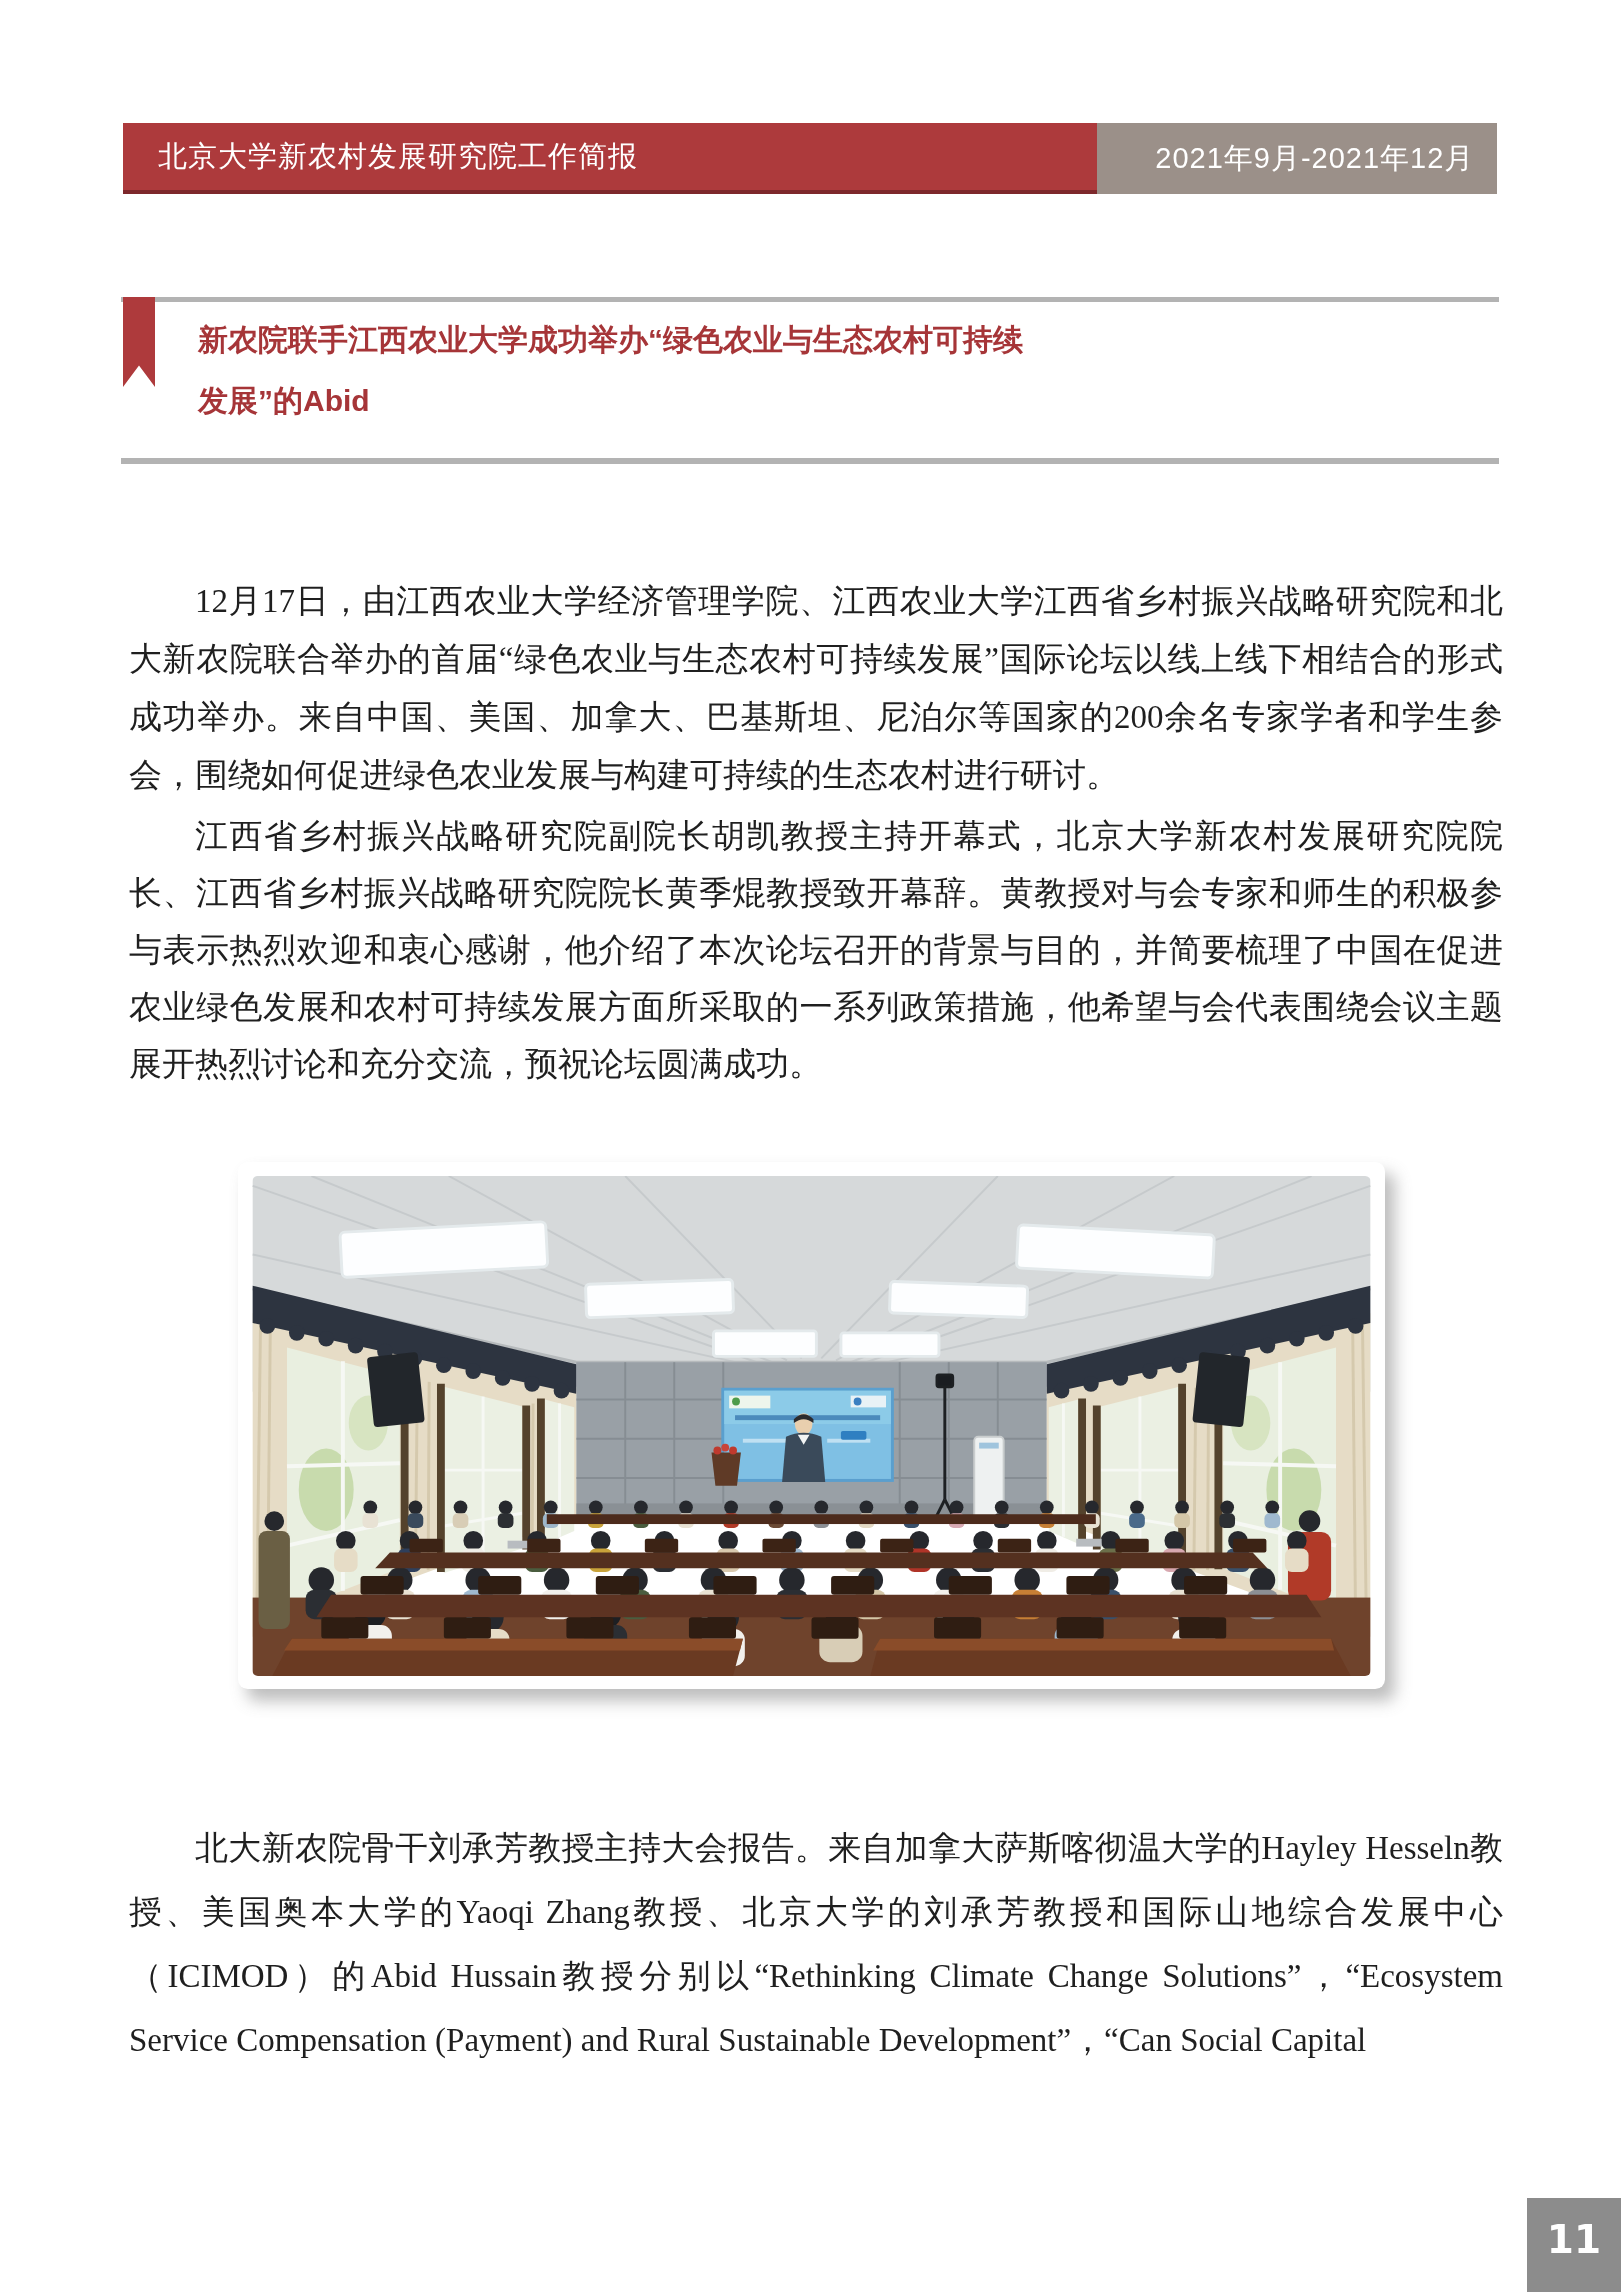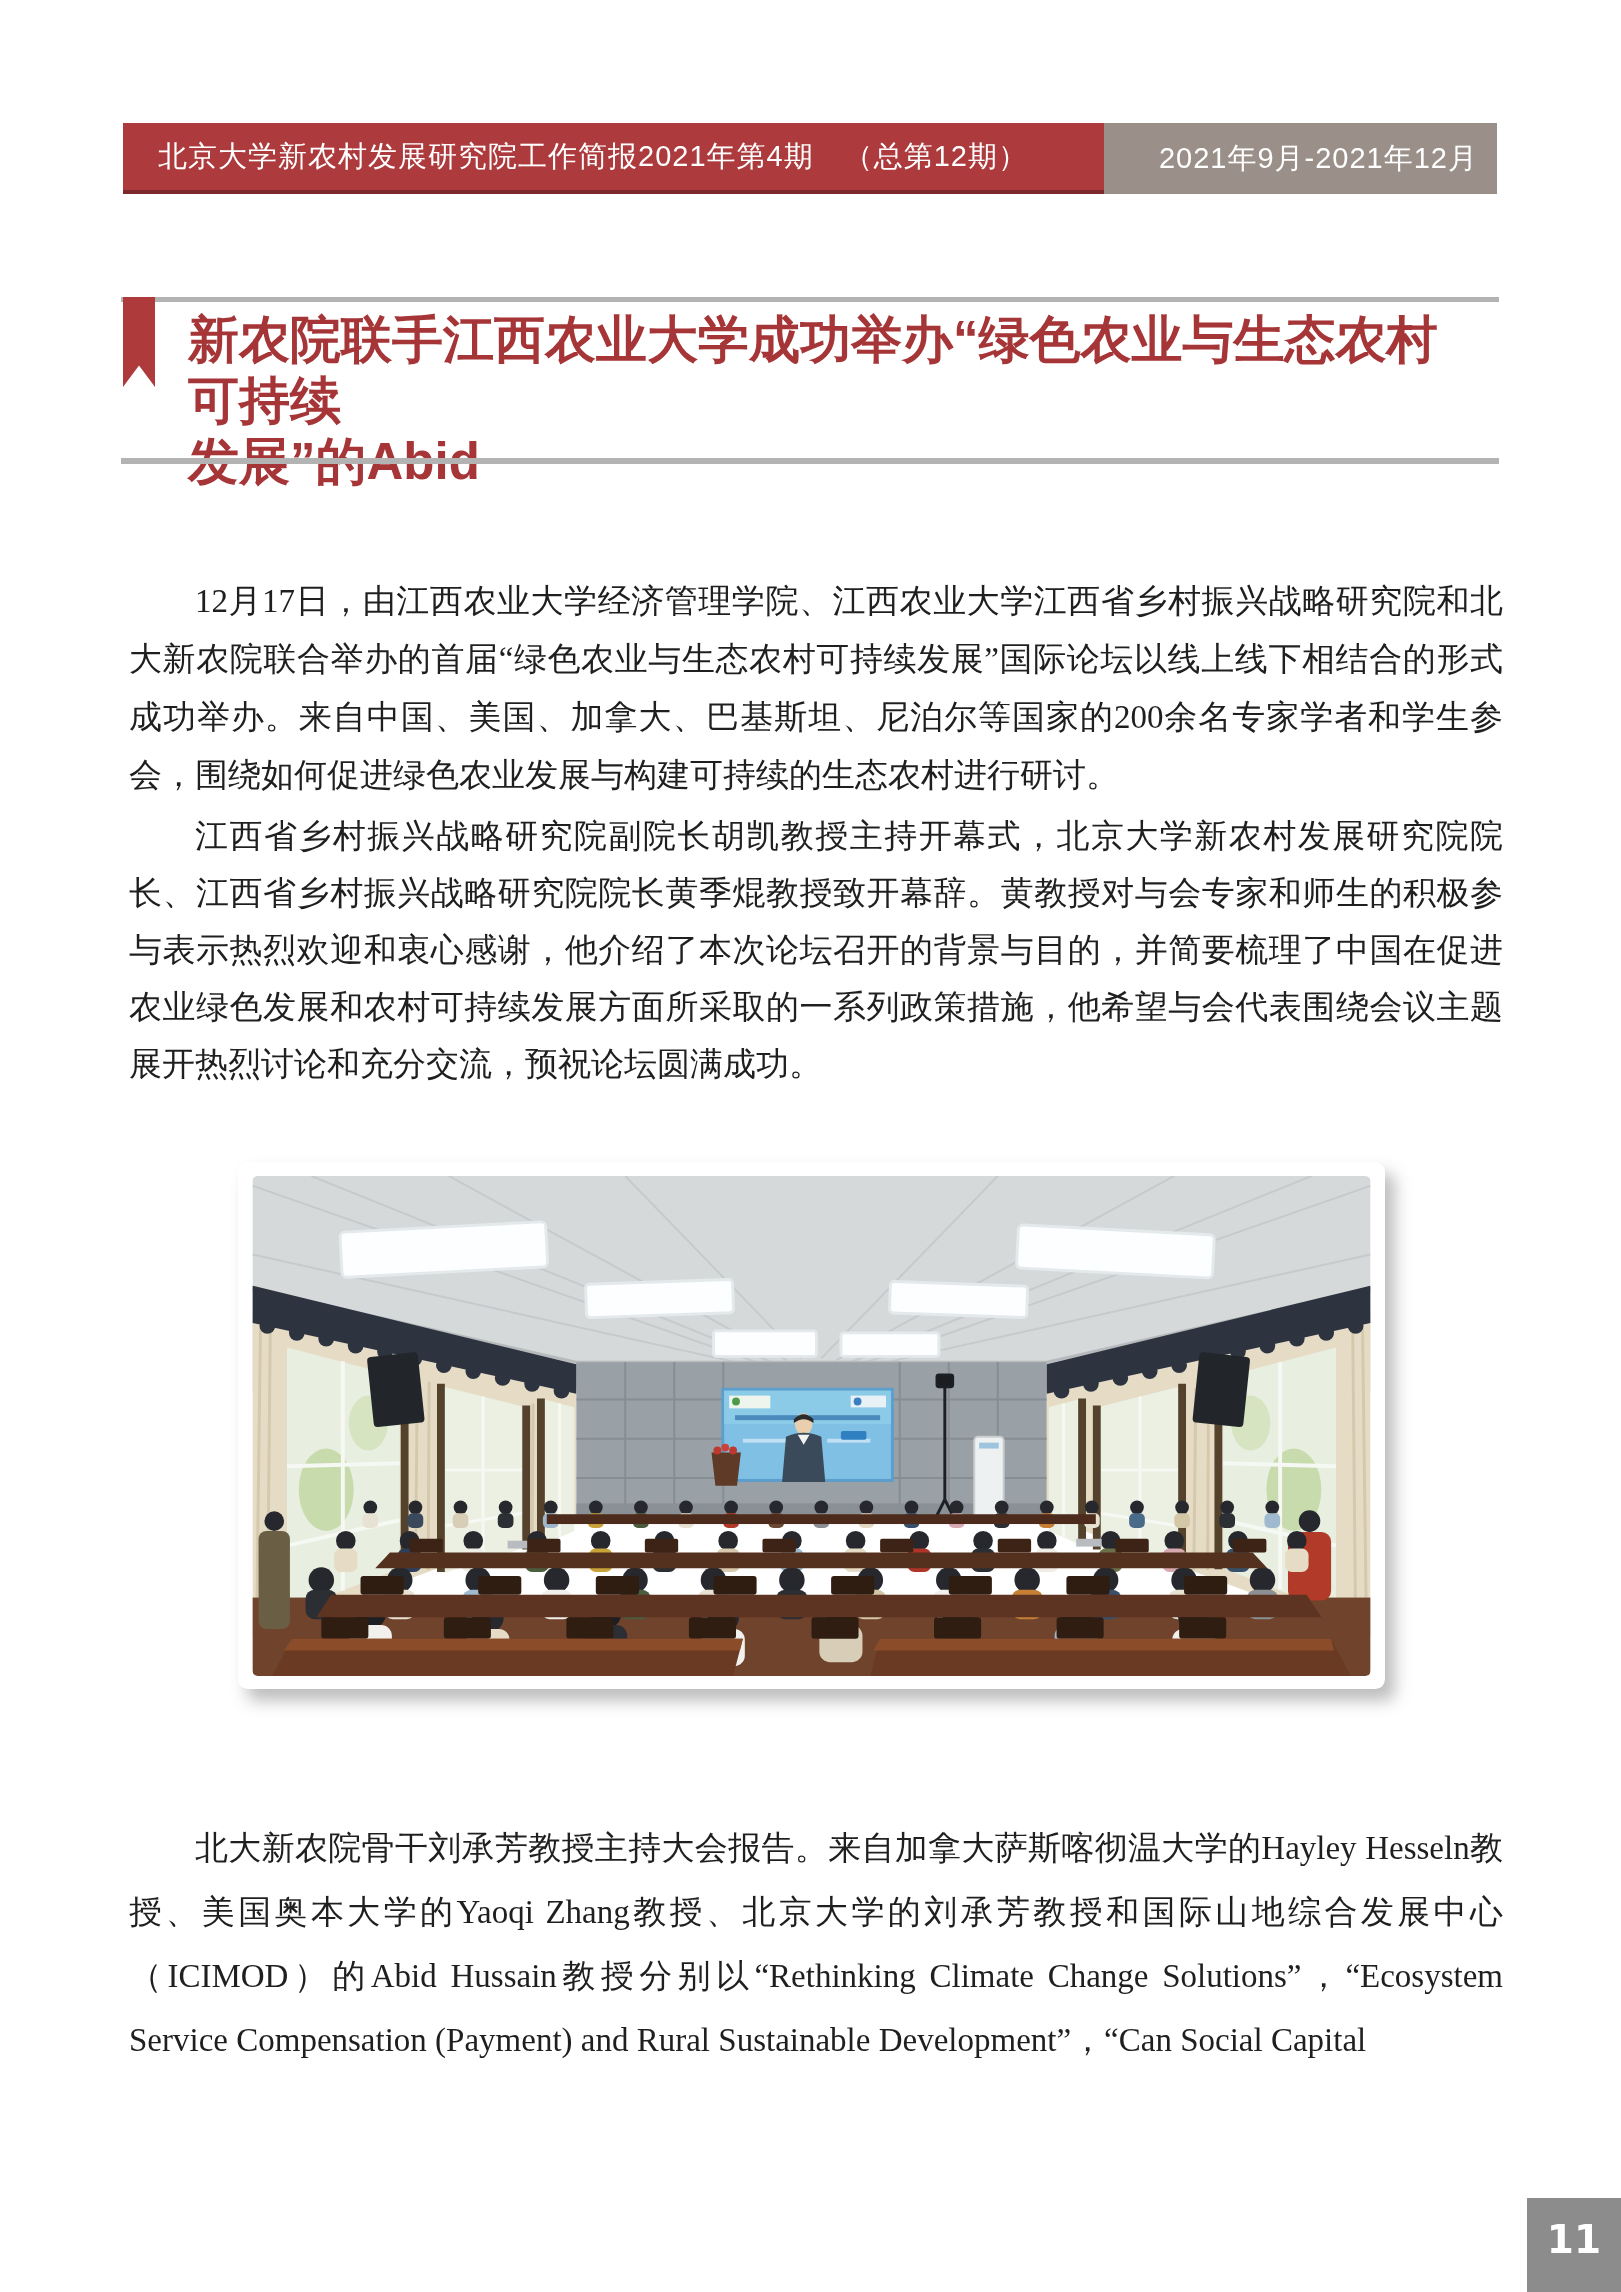--- a/index.html
+++ b/index.html
@@ -33,23 +33,23 @@
   
   .rule{position:absolute;left:121px;width:1378px;background:var(--rule-gray,#b3b3b3);}
   .rule-top{top:297px;height:4.9px;}
   .rule-bottom{top:458px;height:5.9px;}
   .bookmark{
     position:absolute;left:123px;top:297px;width:32px;height:90px;
     background:var(--bookmark-red,#ae3a3c);
     clip-path:polygon(0 0,100% 0,100% 100%,50% 76%,0 100%);
   }
   .article-title{
-    position:absolute;left:188px;top:309px;width:1284px;
+    position:absolute;left:198px;top:309px;width:1284px;
     font-family:"Liberation Sans", sans-serif;
-    font-weight:bold;font-size:51px;line-height:61px;
+    font-weight:bold;font-size:30px;line-height:61px;
     color:var(--title-red,#a63538);
   }
   
   .para{
     position:absolute;left:129px;width:1374px;
     font-size:33px;color:var(--body-text,#1f1f1f);
     text-align:justify;text-indent:2em;
     font-family:"Liberation Serif", serif;
   }
   .p1{top:539px;line-height:58px;}
@@ -74,21 +74,20 @@
   }
 </style>
 </head>
 <body>
 
 <div class="page">
 
   <div class="topbar">
     <div class="bar-red">
       <span class="bar-text">北京大学新农村发展研究院工作简报</span>
-      <span class="bar-text">2021年第4期　（总第12期）</span>
     </div>
     <div class="bar-gray">
       <span class="bar-text">2021年9月-2021年12月</span>
     </div>
   </div>
 
   <div class="rule rule-top"></div>
   <div class="bookmark"></div>
   <div class="article-title">
     <div>新农院联手江西农业大学成功举办“绿色农业与生态农村可持续</div>

